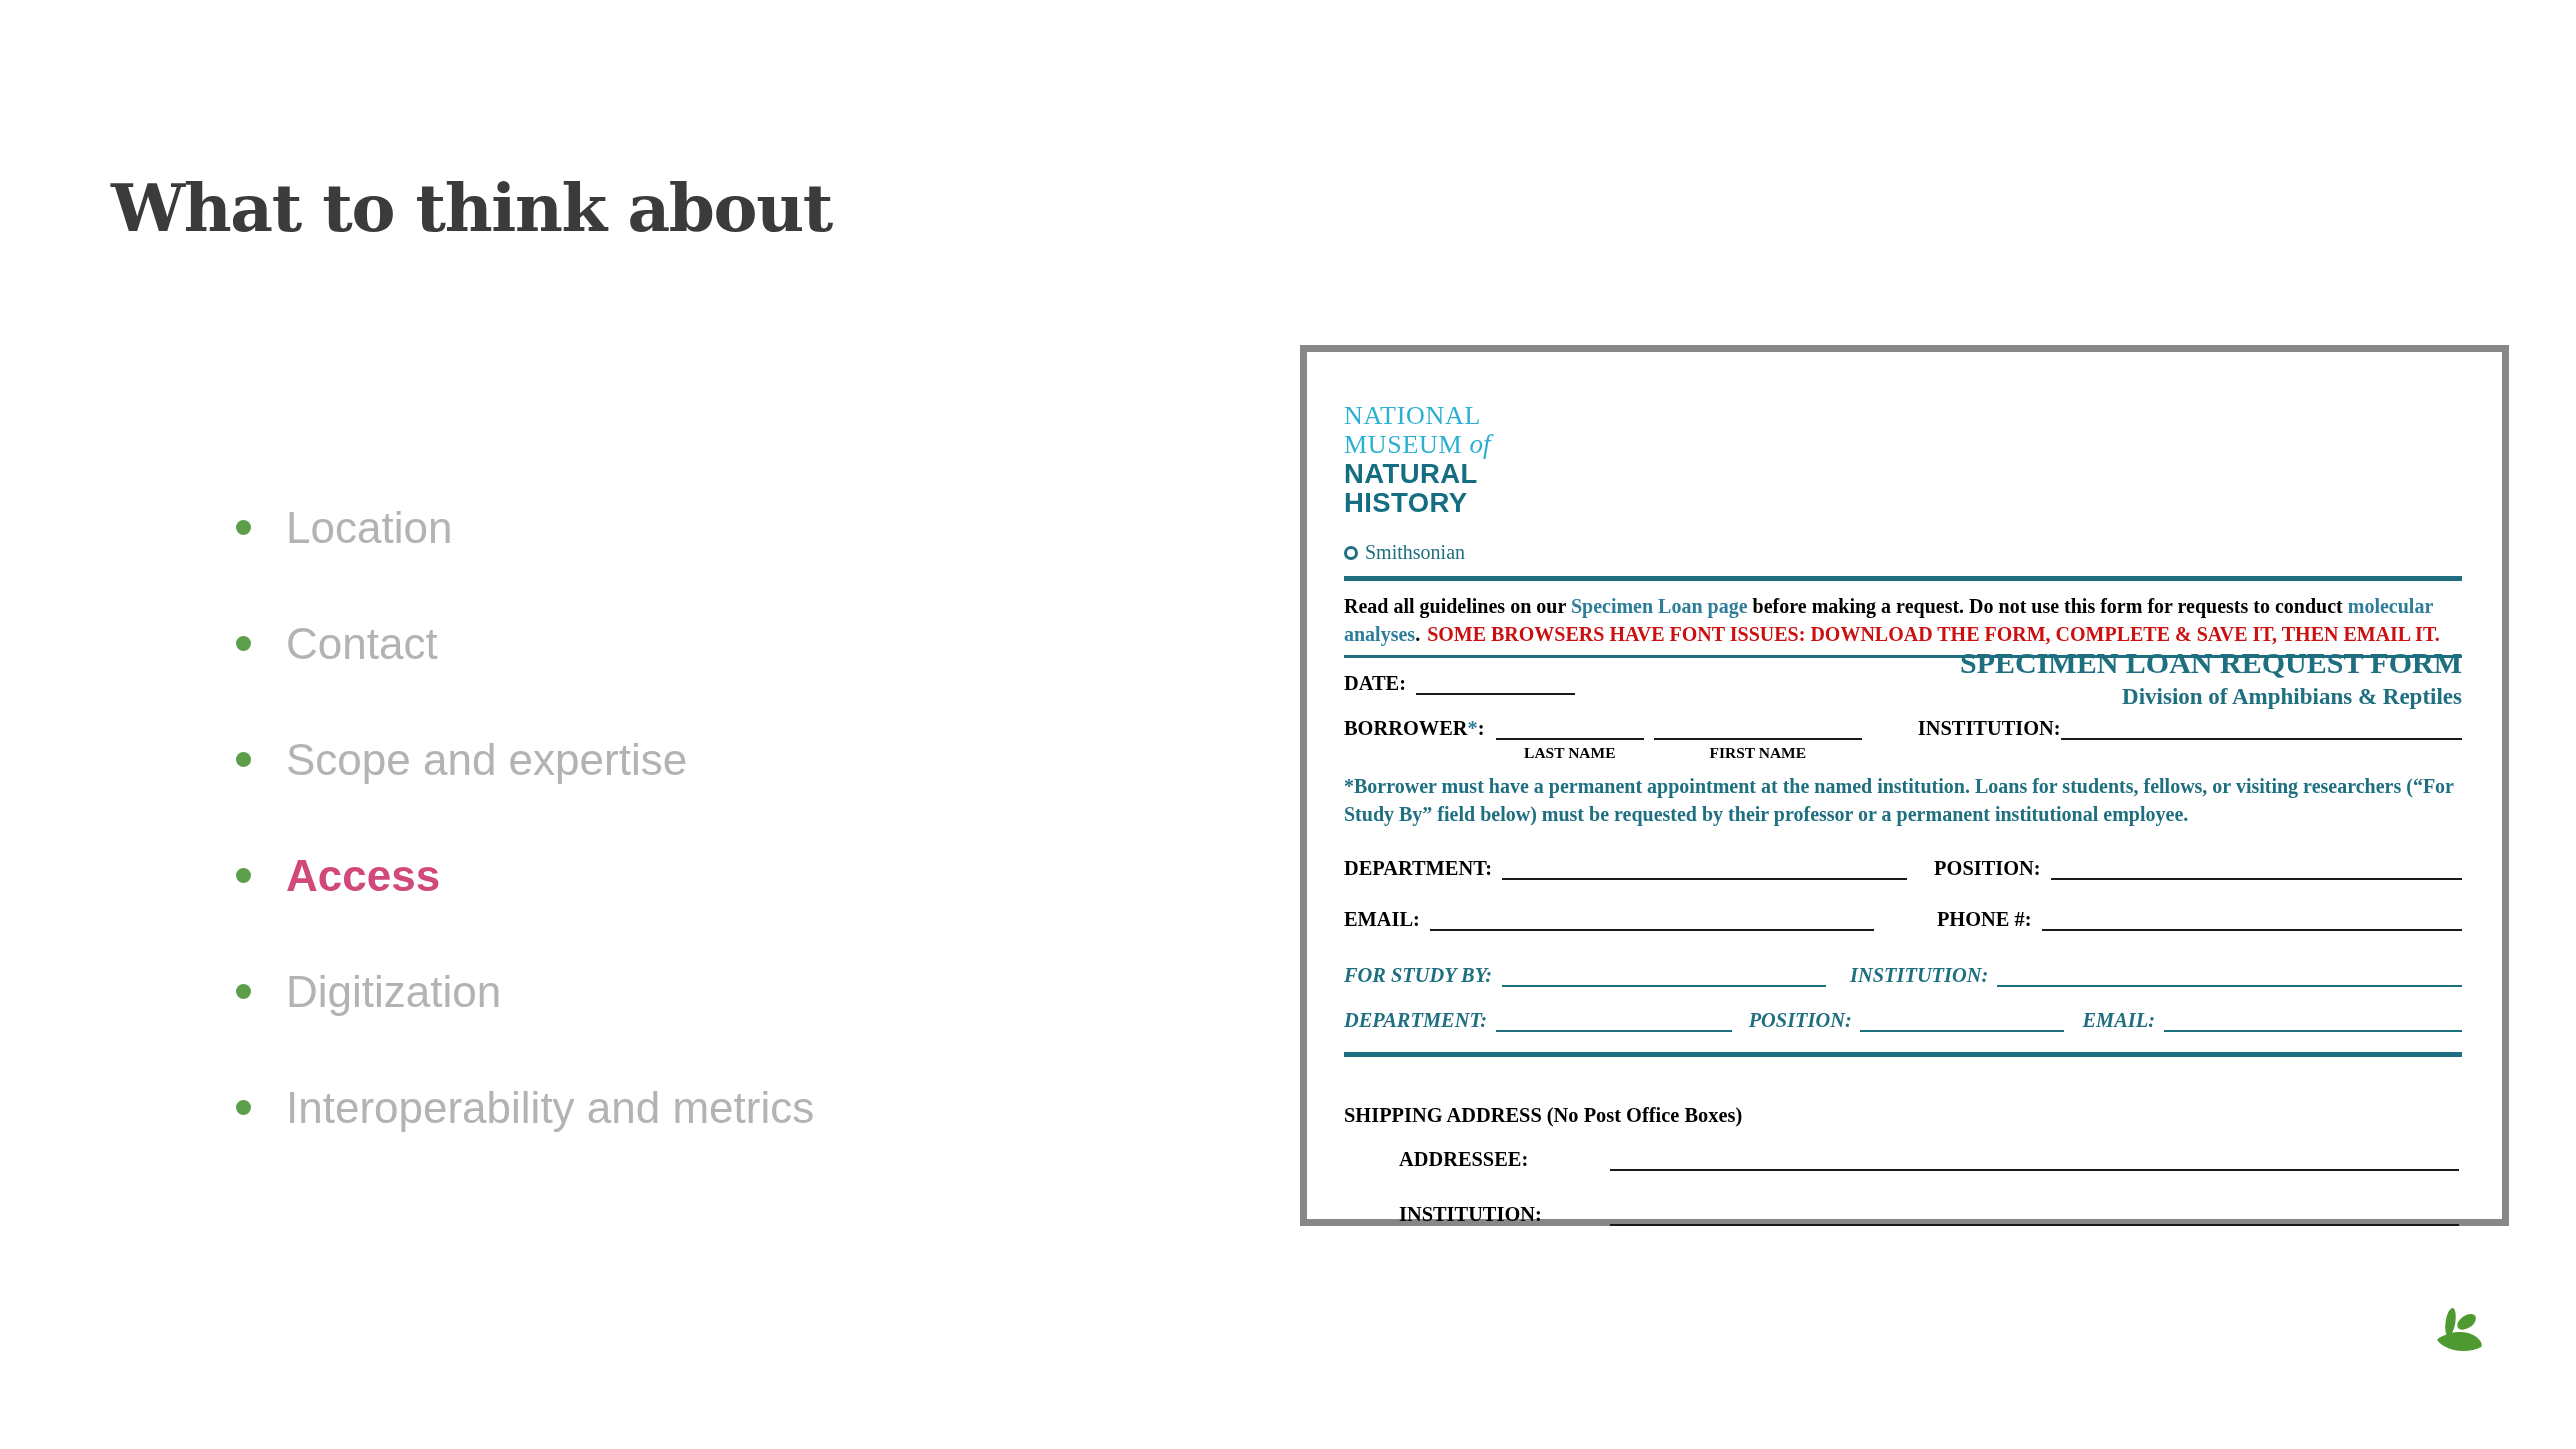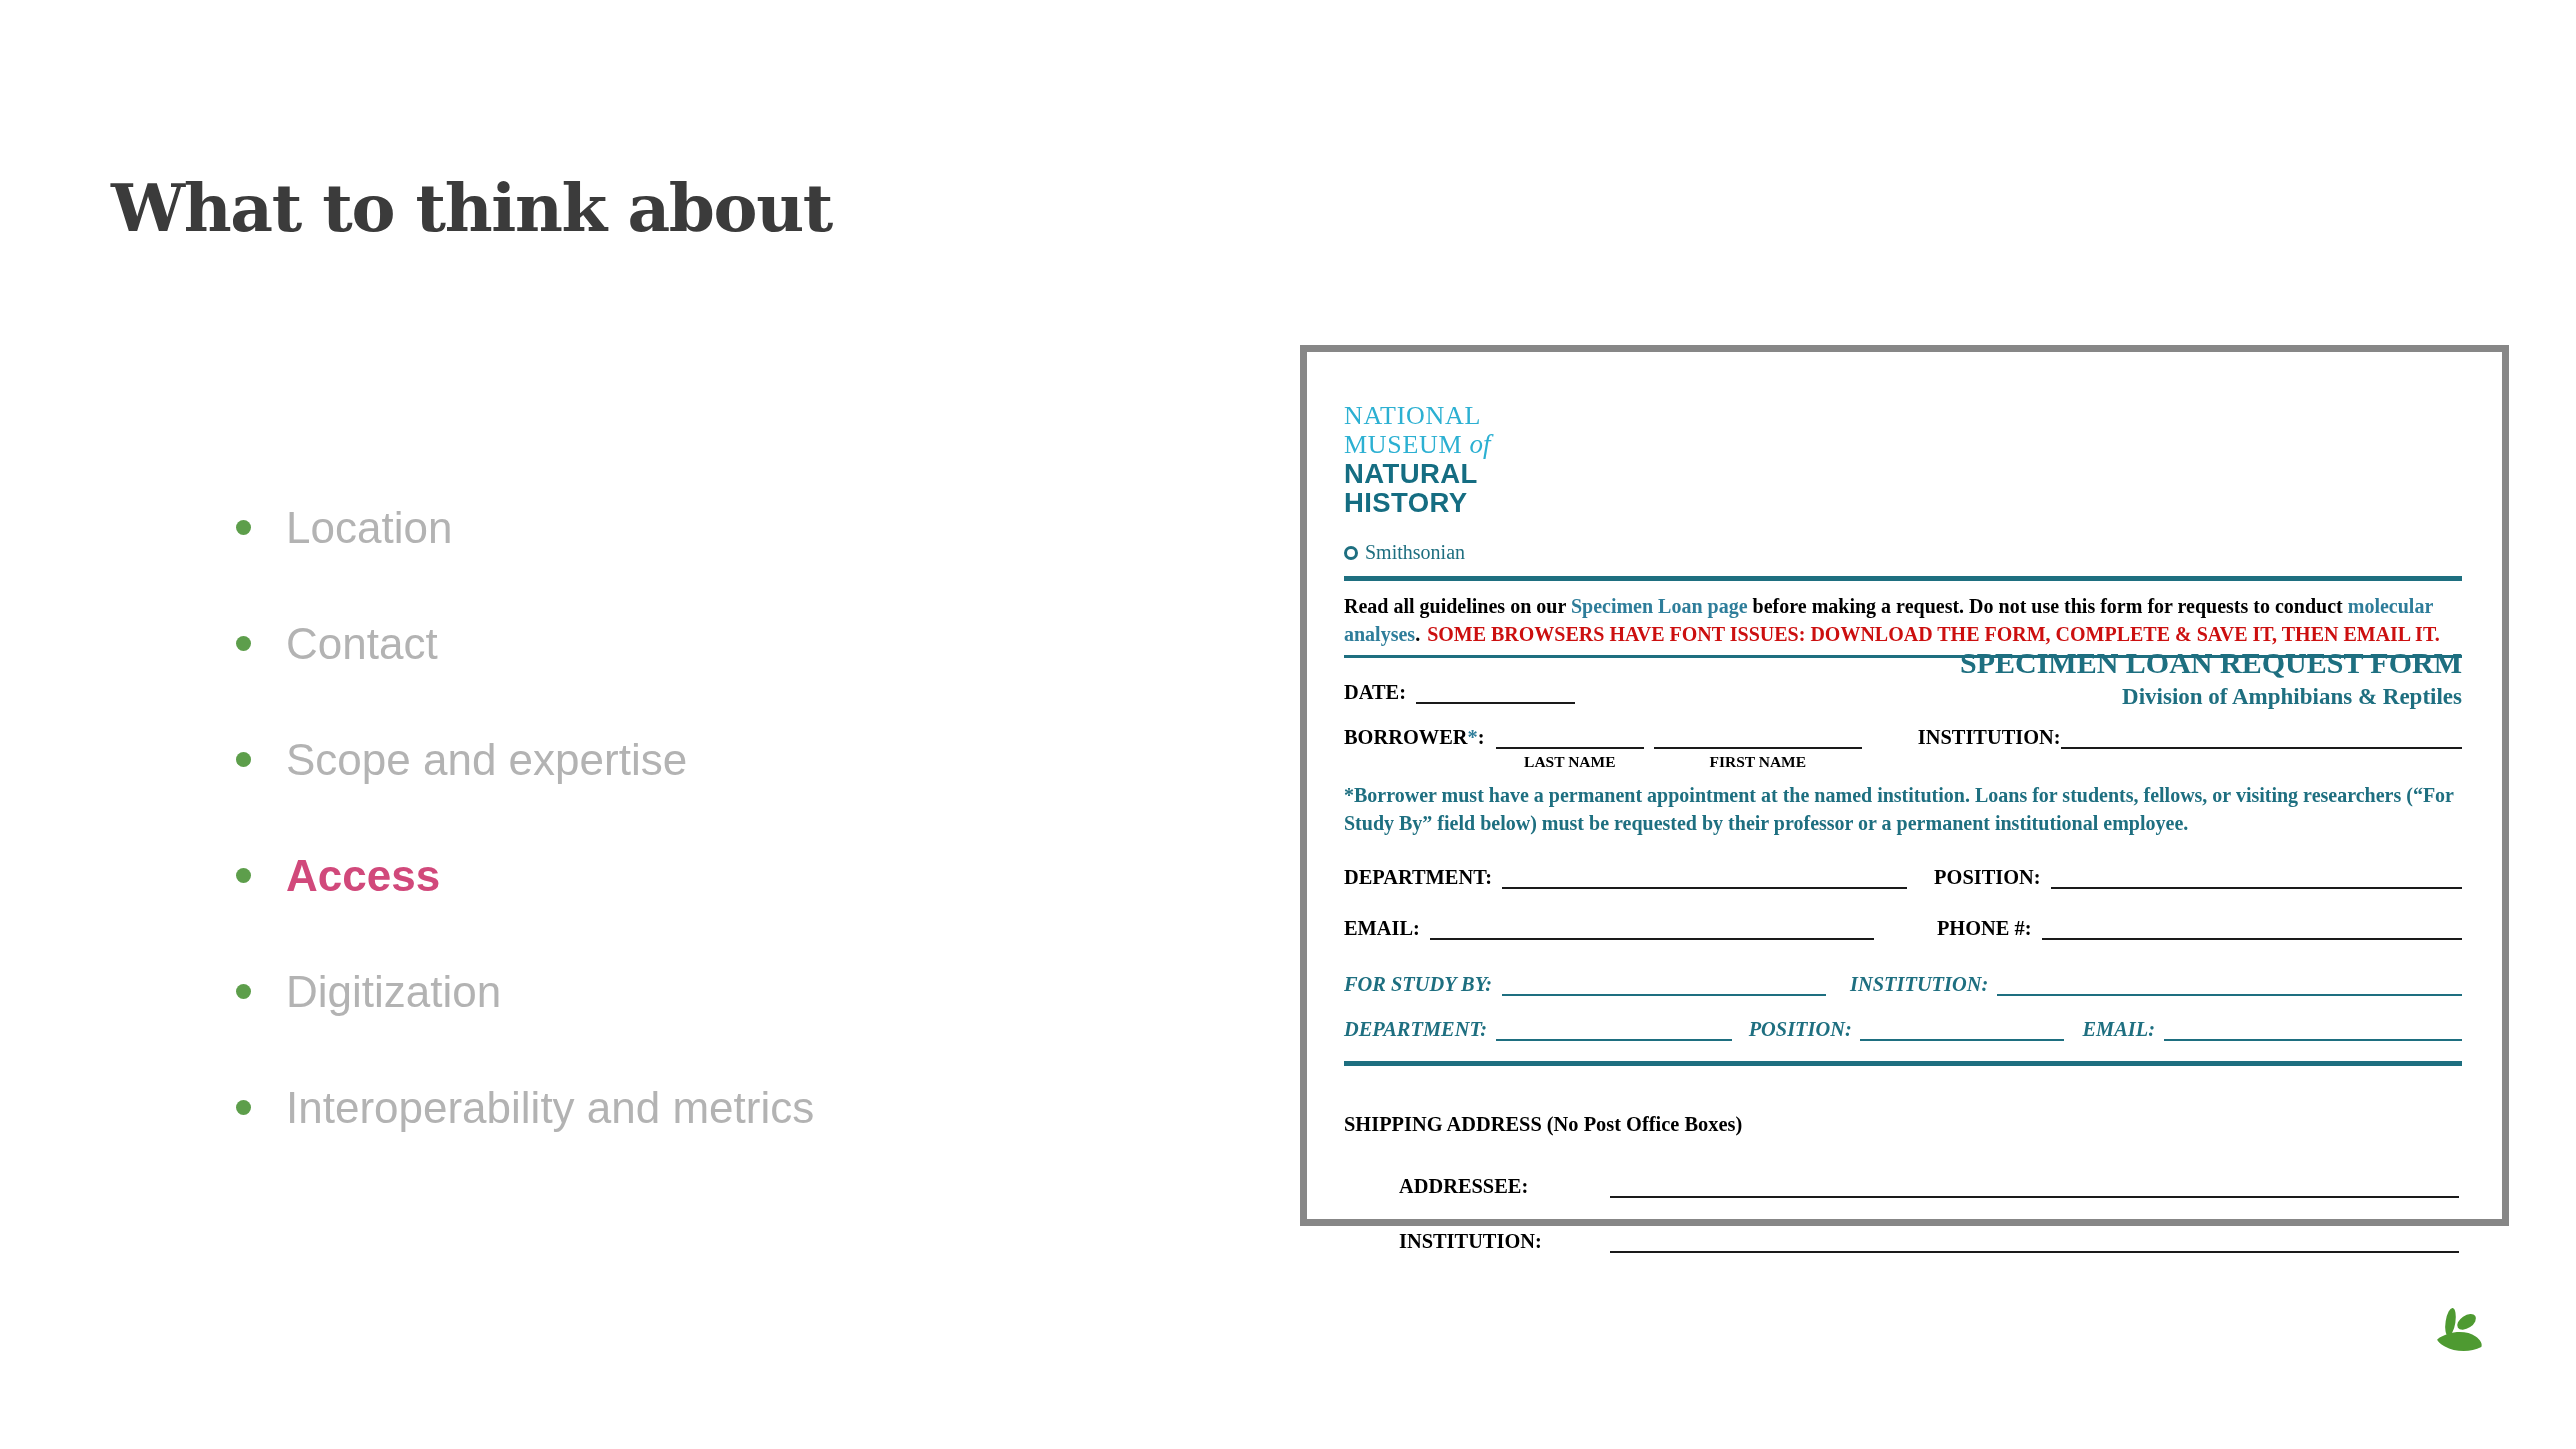--- a/index.html
+++ b/index.html
@@ -61,35 +61,35 @@
   .rule2 { margin-top:7px; }
 
   .row { display:flex; align-items:flex-end; font-size:20.4px; font-weight:700; line-height:24px; white-space:nowrap; }
   .lbl { flex:0 0 auto; }
   .line { display:inline-block; height:2.8px; border-bottom:2.1px solid #1a1a1a; flex:0 0 auto; }
   .line.grow { flex:1 1 auto; }
   .teal-row { color:#1e6f80; font-style:italic; }
   .teal-row .line { border-bottom-color:#1e6f80; }
   .ast { color:#2e7d9a; }
 
-  .row-date { margin-top:22px; }
+  .row-date { margin-top:13px; }
   .row-borrower { margin-top:21px; }
   .ucol { position:relative; }
   .usub {
     position:absolute; top:6.3px; left:0; right:0;
     text-align:center; font-size:15.5px; font-weight:700; line-height:18.3px; color:#000;
   }
   .note { margin-top:32px; font-size:20px; font-weight:700; line-height:28px; color:#1e6f80; }
   .row-dept { margin-top:28px; }
   .row-email { margin-top:27px; }
   .row-study { margin-top:32px; }
   .row-study2 { margin-top:21px; }
   .rule3 { margin-top:20px; }
   .ship-head { margin-top:47px; font-size:20.4px; font-weight:700; }
-  .row-ship { margin-top:38px; padding-left:55px; }
+  .row-ship { margin-top:20px; padding-left:55px; }
   .row-ship .lbl { width:211px; }
   .row-ship2 { margin-top:31px; }
 
   
   .leaf-logo { position:absolute; left:2433px; top:1307px; width:56px; height:55px; }
 </style>
 </head>
 <body>
 
 <div class="slide">

